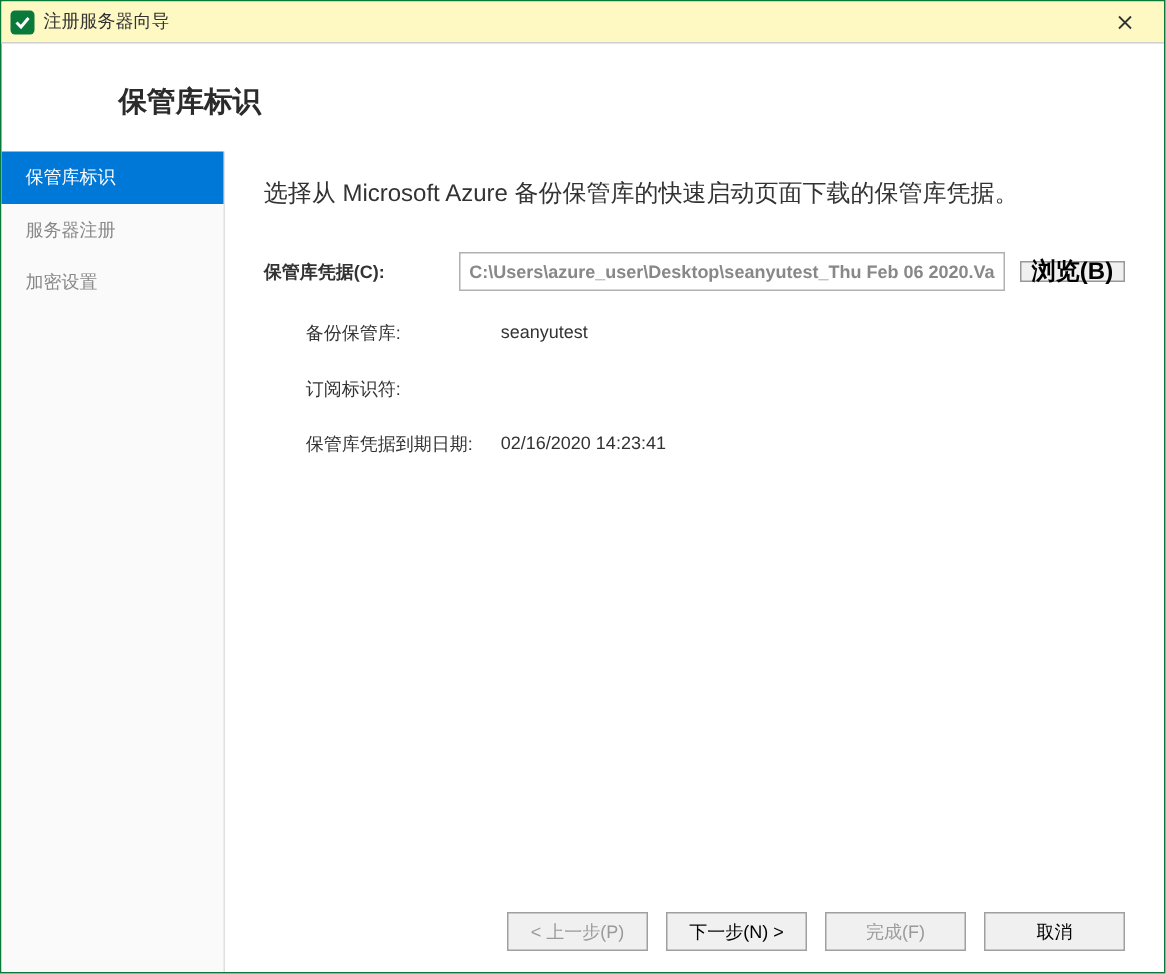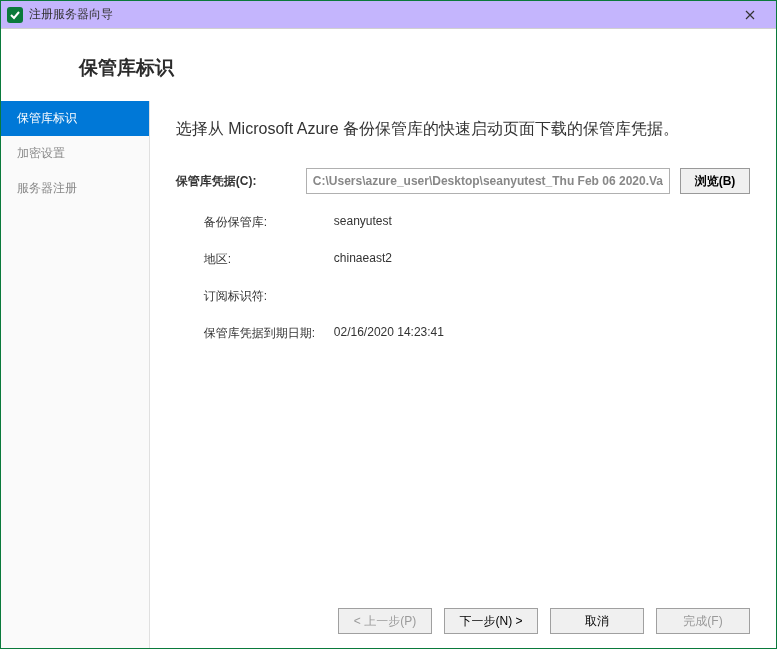--- a/index.html
+++ b/index.html
@@ -1,35 +1,35 @@
 <!DOCTYPE html>
 <html><head>
   <meta charset="utf-8">
   <style>
     * { box-sizing: border-box; margin: 0; padding: 0; }
     body { font-family: "Microsoft YaHei", "Segoe UI", sans-serif; font-size: 12px; background: #e0e0e0; }
     .win { width: 777px; height: 649px; background: #fff; border: 1px solid #0a7a3b; position: relative; display: flex; flex-direction: column; }
-    .titlebar { height: 28px; background: #c4b5fd; border-bottom: 1px solid #d0d0d0; display: flex; align-items: center; padding: 0 6px; }
+    .titlebar { height: 28px; background: #fef9c3; border-bottom: 1px solid #d0d0d0; display: flex; align-items: center; padding: 0 6px; }
     .title-ico { width: 16px; height: 16px; background: #0a7a3b; border-radius: 3px; display: flex; align-items: center; justify-content: center; margin-right: 6px; }
     .title-ico svg { width: 10px; height: 10px; }
     .title-txt { font-size: 12px; color: #333; }
     .title-spacer { flex: 1; }
     .close-btn { width: 40px; height: 100%; display: flex; align-items: center; justify-content: center; cursor: pointer; }
     .header { padding: 26px 50px 20px 78px; }
     .header h1 { font-size: 19px; font-weight: bold; color: #2b2b2b; }
     .body { flex: 1; display: flex; min-height: 0; }
     .sidebar { width: 180px; background: #fafafa; border-right: 1px solid #e0e0e0; }
     .nav-item { padding: 9px 16px; color: #888; cursor: pointer; font-size: 12px; }
     .nav-item.active { background: #0078d7; color: #fff; }
     .main { flex: 1; padding: 18px 26px 0 26px; position: relative; }
     .desc { color: #333; margin-bottom: 28px; font-size: 16px; }
     .form-row { display: flex; align-items: center; margin-bottom: 16px; font-weight: bold; }
     .form-label { width: 130px; color: #333; font-size: 12px; }
     .form-input { flex: 1; height: 26px; border: 1px solid #b0b0b0; background: #fff; color: #888; padding: 0 6px; font-size: 12px; overflow: hidden; white-space: nowrap; display: flex; align-items: center; text-align: center; }
-    .browse-btn { margin-left: 10px; width: 70px; height: 26px; border: 1px solid #999; background: #f0f0f0; font-size: 12px; text-align: center; cursor: pointer; display: flex; align-items: center; justify-content: center; }
+    .browse-btn { margin-left: 10px; width: 70px; height: 14px; border: 1px solid #999; background: #f0f0f0; font-size: 16px; text-align: center; cursor: pointer; display: flex; align-items: center; justify-content: center; }
     .info-row { display: flex; margin-top: 20px; font-size: 12px; }
     .info-label { width: 130px; color: #333; margin-left: 28px; }
     .info-value { color: #333; }
     .footer { position: absolute; bottom: 14px; right: 26px; display: flex; gap: 12px; }
     .btn { width: 94px; height: 26px; border: 1px solid #a0a0a0; background: #f0f0f0; font-size: 12px; display: flex; align-items: center; justify-content: center; cursor: pointer; }
     .btn.disabled { color: #9a9a9a; cursor: default; }
   </style>
 </head>
 <body>
 
@@ -49,50 +49,46 @@
     </div>
   </div>
 
   <div class="header">
     <h1>保管库标识</h1>
   </div>
 
   <div class="body">
     <div class="sidebar">
       <div class="nav-item active">保管库标识</div>
+      <div class="nav-item">服务器注册</div>
       <div class="nav-item">加密设置</div>
-      <div class="nav-item">服务器注册</div>
     </div>
 
     <div class="main">
       <div class="desc">选择从 Microsoft Azure 备份保管库的快速启动页面下载的保管库凭据。</div>
 
       <div class="form-row">
         <div class="form-label">保管库凭据(C):</div>
         <div class="form-input">C:\Users\azure_user\Desktop\seanyutest_Thu Feb 06 2020.Va</div>
         <div class="browse-btn">浏览(B)</div>
       </div>
 
       <div class="info-row">
         <div class="info-label">备份保管库:</div>
         <div class="info-value">seanyutest</div>
       </div>
       <div class="info-row">
-        <div class="info-label">地区:</div>
-        <div class="info-value">chinaeast2</div>
-      </div>
-      <div class="info-row">
         <div class="info-label">订阅标识符:</div>
       </div>
       <div class="info-row">
         <div class="info-label">保管库凭据到期日期:</div>
         <div class="info-value">02/16/2020 14:23:41</div>
       </div>
 
       <div class="footer">
         <div class="btn disabled">&lt; 上一步(P)</div>
         <div class="btn">下一步(N) &gt;</div>
+        <div class="btn disabled">完成(F)</div>
         <div class="btn">取消</div>
-        <div class="btn disabled">完成(F)</div>
       </div>
     </div>
   </div>
 </div>
 
 </body></html>

